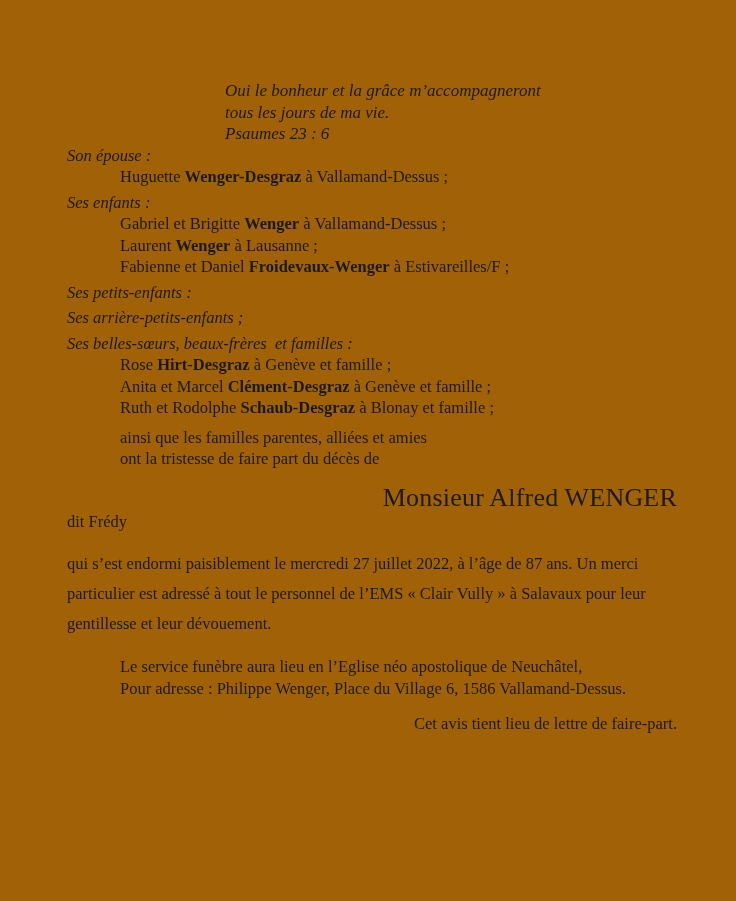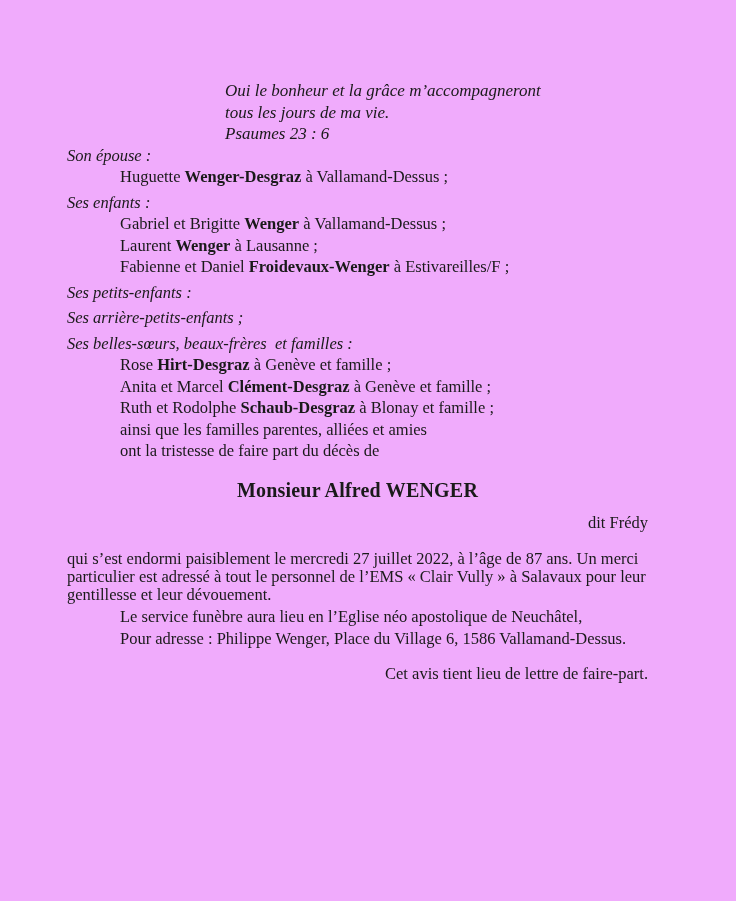--- a/index.html
+++ b/index.html
@@ -5,26 +5,26 @@
   html, body {
     margin: 0;
     padding: 0;
     background: #ffffff;
   }
   .page {
     position: relative;
     width: 736px;
     height: 901px;
     box-sizing: border-box;
-    background: #f0abfc;
+    background: #a16207;
     color: #1a1a1a;
     font-family: "Liberation Serif", "DejaVu Serif", serif;
     font-size: 16.5px;
     line-height: 21.5px;
-    padding: 80px 88px 0 67px;
+    padding: 80px 59px 0 67px;
     overflow: hidden;
   }
 
   
   .epigraph {
     margin-left: 158px;
     width: 332px;
     font-style: italic;
     font-size: 17px;
     line-height: 21.5px;
@@ -38,46 +38,46 @@
   .fam-section + .fam-section { margin-top: 4px; }
   .sec-label {
     font-style: italic;
     white-space: pre-wrap;
   }
   .member { padding-left: 53px; }
   .member b { font-weight: bold; }
 
   
   .closing-lines {
+    margin-top: 8px;
     padding-left: 53px;
   }
 
   
   .deceased-title {
     margin: 15px 0 0 0;
-    font-size: 20px;
+    font-size: 26px;
     line-height: 26px;
-    font-weight: bold;
-    text-align: center;
+    font-weight: normal;
+    text-align: right;
     letter-spacing: 0.2px;
   }
   .nickname {
-    margin-top: 9px;
-    text-align: right;
+    text-align: left;
   }
 
   
   .obituary {
     margin: 17px 0 0 0;
-    line-height: 18px;
+    line-height: 30px;
   }
 
   
   .service {
-    margin-top: 2px;
+    margin-top: 17px;
     padding-left: 53px;
   }
 
   
   .final-notice {
     margin-top: 14px;
     text-align: right;
   }
 </style>
 </head>

